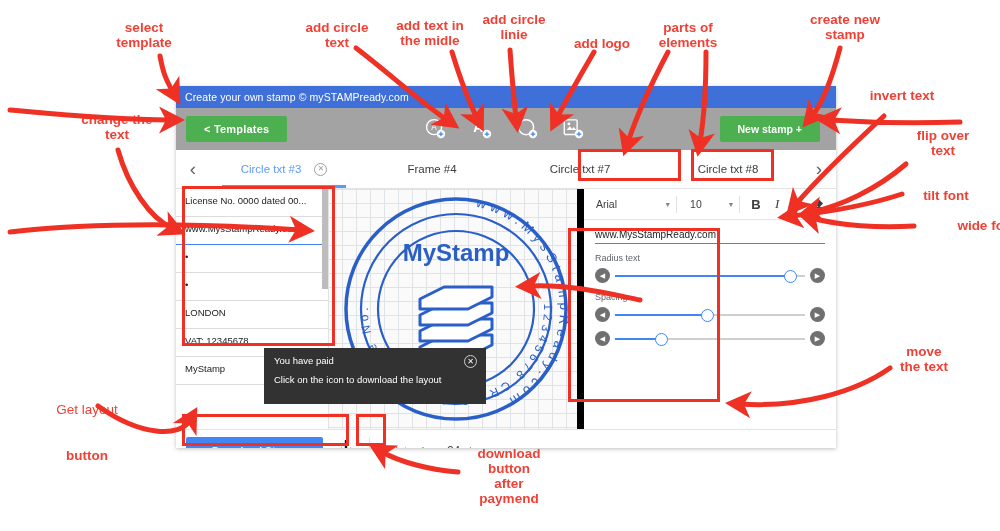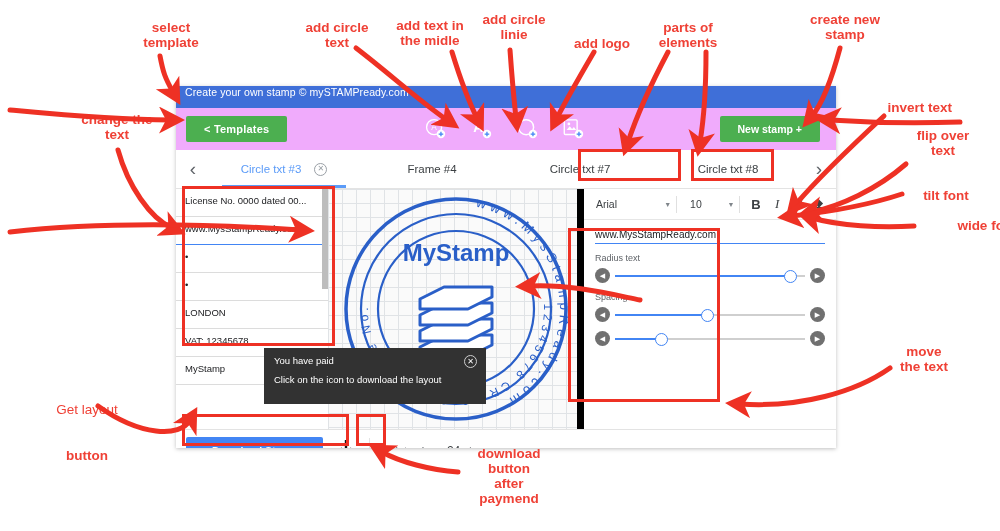--- a/index.html
+++ b/index.html
@@ -8,24 +8,24 @@
     background:#ffffff;
     font-family:"Liberation Sans","DejaVu Sans",sans-serif;
   }
   .app{
     position:absolute;left:176px;top:86px;width:660px;height:362px;
     background:#fff;box-shadow:0 1px 4px rgba(0,0,0,.25);overflow:hidden;
   }
   
   .titlebar{
     height:22px;background:#3f6fd8;color:#fff;font-size:10.5px;
-    display:flex;padding-left:9px;letter-spacing:.1px;
+    display:flex;align-items:center;padding-left:9px;letter-spacing:.1px;
   }
   .toolbar{
-    height:42px;background:#f0abfc;display:flex;align-items:center;
+    height:42px;background:#a3a3a3;display:flex;align-items:center;
     padding:0 10px;position:relative;
   }
   .tpl-btn{
     background:#4caf50;color:#fff;font-size:11px;font-weight:bold;
     padding:7px 18px;border:none;border-radius:2px;letter-spacing:.2px;
     cursor:pointer;
   }
   .tool-icons{position:absolute;left:248px;top:0;height:42px;display:flex;align-items:center;gap:24px;}
   .ticon{width:22px;height:22px;cursor:pointer;}
   .newstamp-btn{
@@ -341,34 +341,34 @@
     <path d="M98,406 C140,436 180,438 190,420"></path>
     <path d="M890,368 C856,392 800,408 740,404"></path>
     <path d="M458,472 C430,470 400,462 382,452"></path>
     <path d="M10,110 C52,114 110,120 170,120"></path>
     <path d="M10,232 C80,224 180,222 300,230"></path>
     <path d="M960,122 C900,124 860,122 830,120"></path>
     <path d="M640,300 C610,294 570,284 530,286"></path>
   </g>
 </svg>
 
-<div class="ann" style="left:115px;top:20px;width:112px;">select
+<div class="ann" style="left:88px;top:20px;width:112px;">select
 template</div>
 <div class="ann" style="left:282px;top:20px;width:110px;">add circle
 text</div>
 <div class="ann" style="left:380px;top:18px;width:100px;">add text in
 the midle</div>
 <div class="ann" style="left:464px;top:12px;width:100px;">add circle
 linie</div>
 <div class="ann" style="left:552px;top:36px;width:100px;">add logo</div>
 <div class="ann" style="left:632px;top:20px;width:112px;">parts of
 elements</div>
 <div class="ann" style="left:786px;top:12px;width:118px;">create new
 stamp</div>
-<div class="ann" style="left:852px;top:100px;width:100px;text-align:right;">invert text</div>
+<div class="ann" style="left:852px;top:88px;width:100px;">invert text</div>
 <div class="ann" style="left:892px;top:128px;width:102px;">flip over
 text</div>
 <div class="ann" style="left:898px;top:188px;width:96px;">tilt font</div>
 <div class="ann" style="left:937px;top:218px;width:100px;">wide font</div>
 <div class="ann" style="left:58px;top:112px;width:118px;">change the
 text</div>
 <div class="ann" style="left:872px;top:344px;width:104px;">move
 the text</div>
 <div class="ann" style="left:452px;top:446px;width:114px;">download
 button

